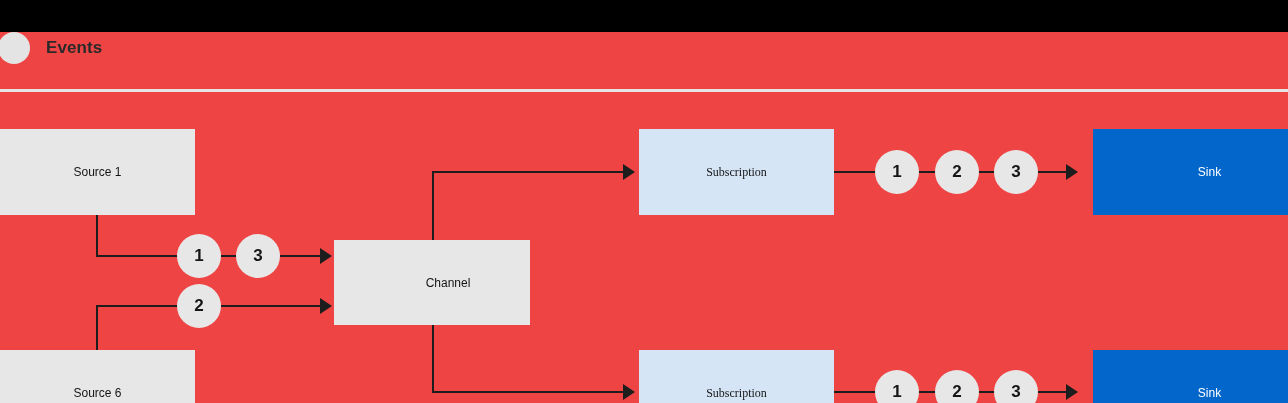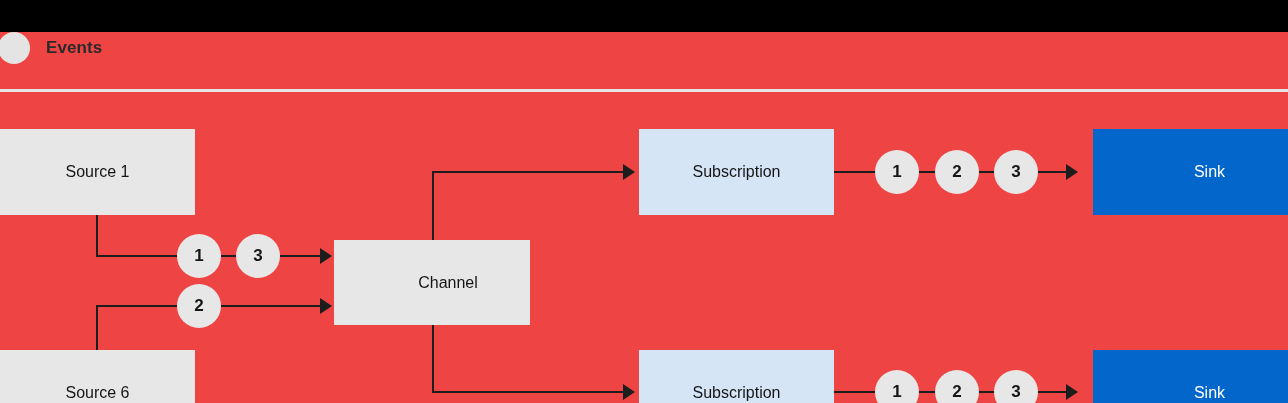--- a/index.html
+++ b/index.html
@@ -47,36 +47,37 @@
     height: 3px;
     background: #e4e4e4;
   }
 
   
   .node {
     position: absolute;
     display: flex;
     align-items: center;
     justify-content: center;
-    font-size: 16px;
+    font-size: 12px;
     line-height: 20px;
     box-sizing: border-box;
   }
   .node-source {
     background: #e7e7e7;
     color: #151515;
   }
   .node-channel {
     background: #e7e7e7;
     color: #151515;
     padding-left: 32px;
   }
   .node-subscription {
     background: #d5e5f6;
     color: #151515;
+    font-family: Liberation Serif, serif;
   }
   .node-sink {
     background: #0266cb;
     color: #ffffff;
     padding-left: 38px;
   }
 
   
   .hline {
     position: absolute;

